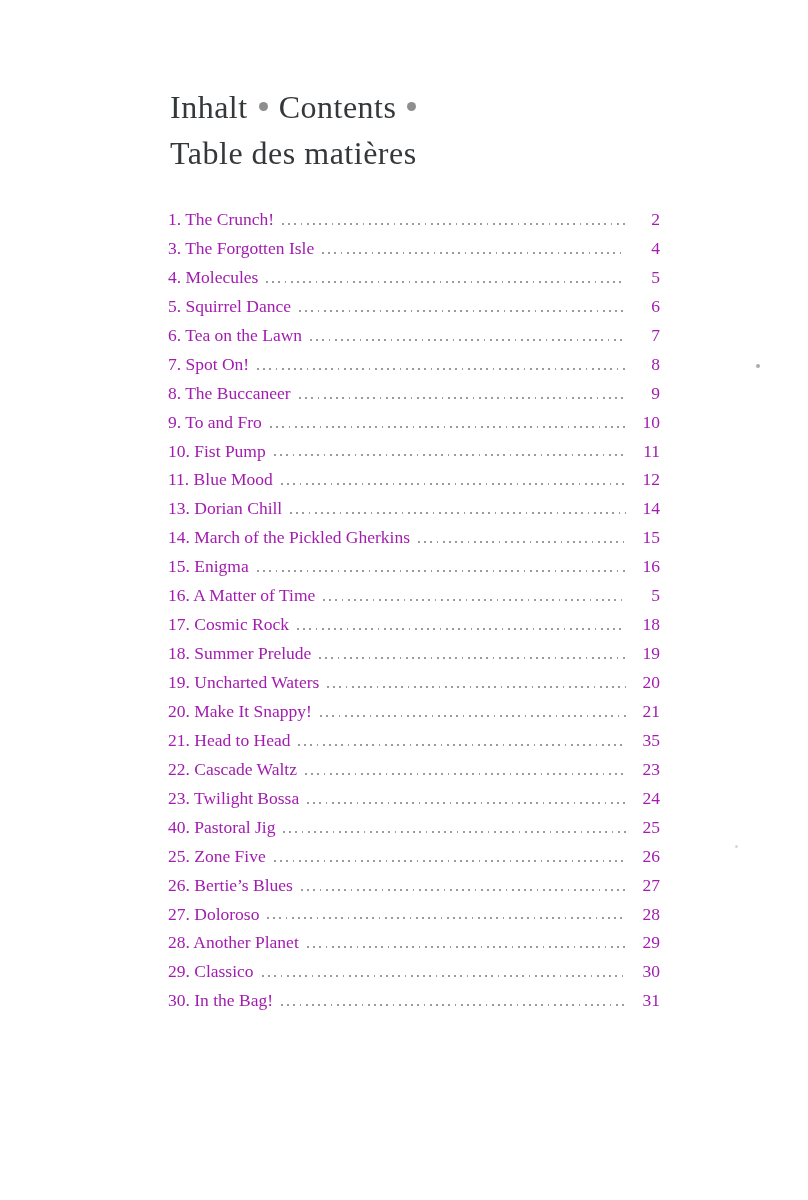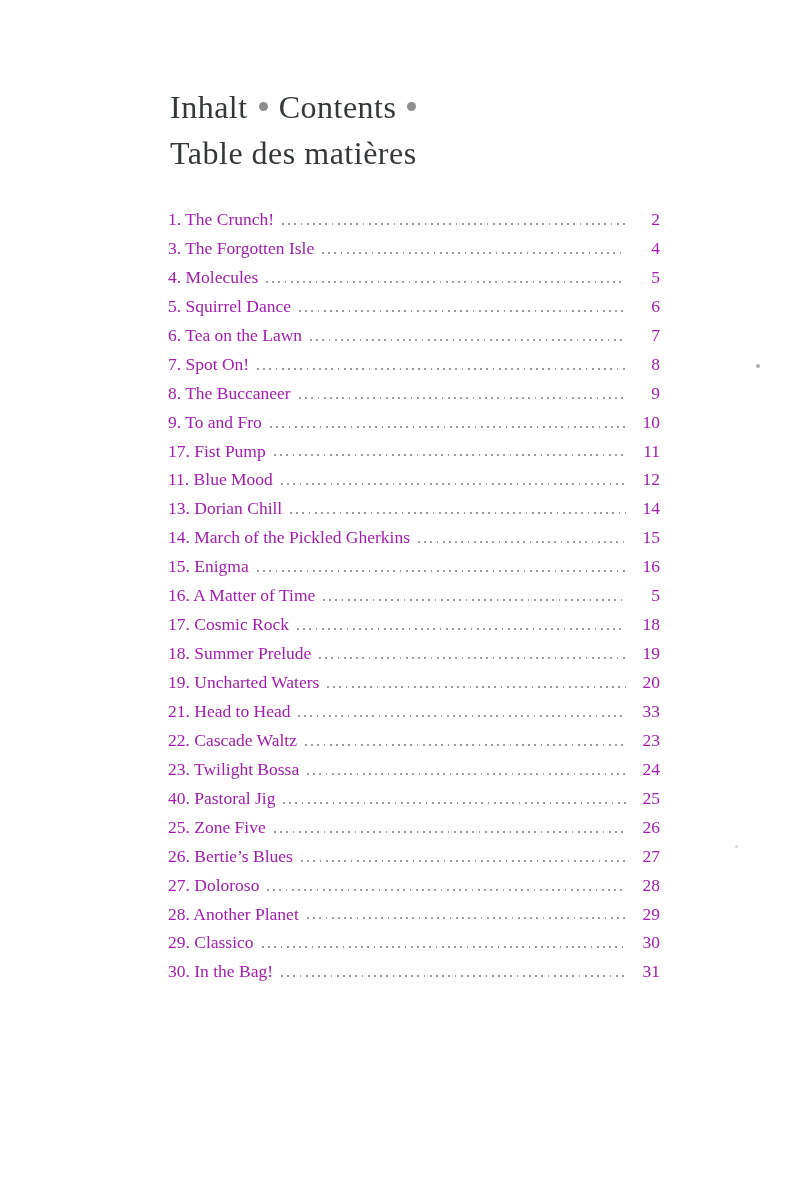--- a/index.html
+++ b/index.html
@@ -149,21 +149,21 @@
       <span class="toc-page">9</span>
     </div>
 
     <div class="toc-row">
       <span class="toc-label">9. To and Fro</span>
       <span class="toc-leader"></span>
       <span class="toc-page">10</span>
     </div>
 
     <div class="toc-row">
-      <span class="toc-label">17. Fist Pump</span>
+      <span class="toc-label">10. Fist Pump</span>
       <span class="toc-leader"></span>
       <span class="toc-page">11</span>
     </div>
 
     <div class="toc-row">
       <span class="toc-label">11. Blue Mood</span>
       <span class="toc-leader"></span>
       <span class="toc-page">12</span>
     </div>
 
@@ -203,25 +203,30 @@
       <span class="toc-leader"></span>
       <span class="toc-page">19</span>
     </div>
 
     <div class="toc-row">
       <span class="toc-label">19. Uncharted Waters</span>
       <span class="toc-leader"></span>
       <span class="toc-page">20</span>
     </div>
 
+    <div class="toc-row">
+      <span class="toc-label">20. Make It Snappy!</span>
+      <span class="toc-leader"></span>
+      <span class="toc-page">21</span>
+    </div>
 
     <div class="toc-row">
       <span class="toc-label">21. Head to Head</span>
       <span class="toc-leader"></span>
-      <span class="toc-page">33</span>
+      <span class="toc-page">35</span>
     </div>
 
     <div class="toc-row">
       <span class="toc-label">22. Cascade Waltz</span>
       <span class="toc-leader"></span>
       <span class="toc-page">23</span>
     </div>
 
     <div class="toc-row">
       <span class="toc-label">23. Twilight Bossa</span>

